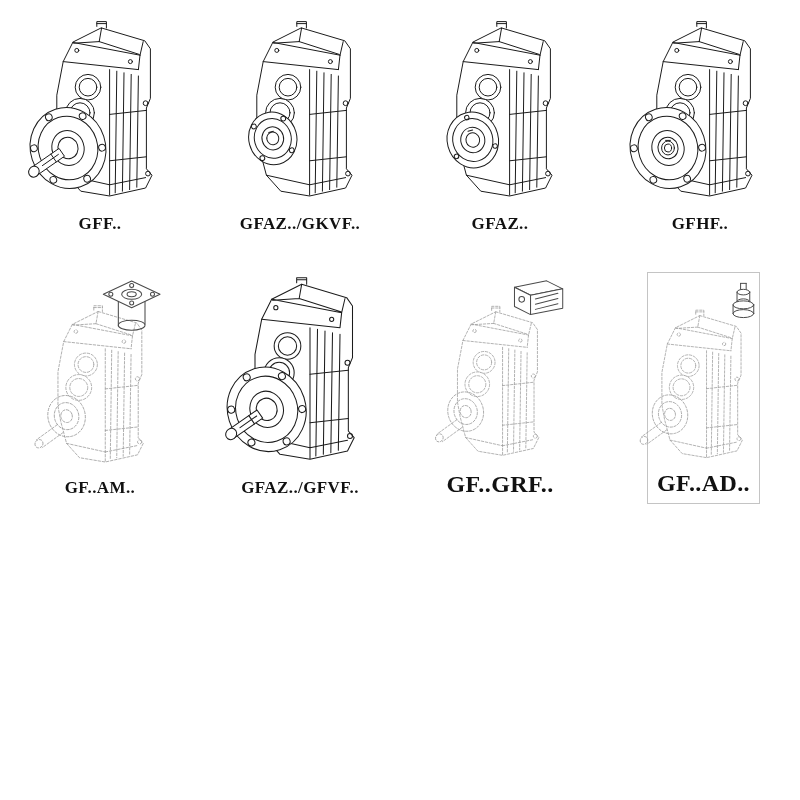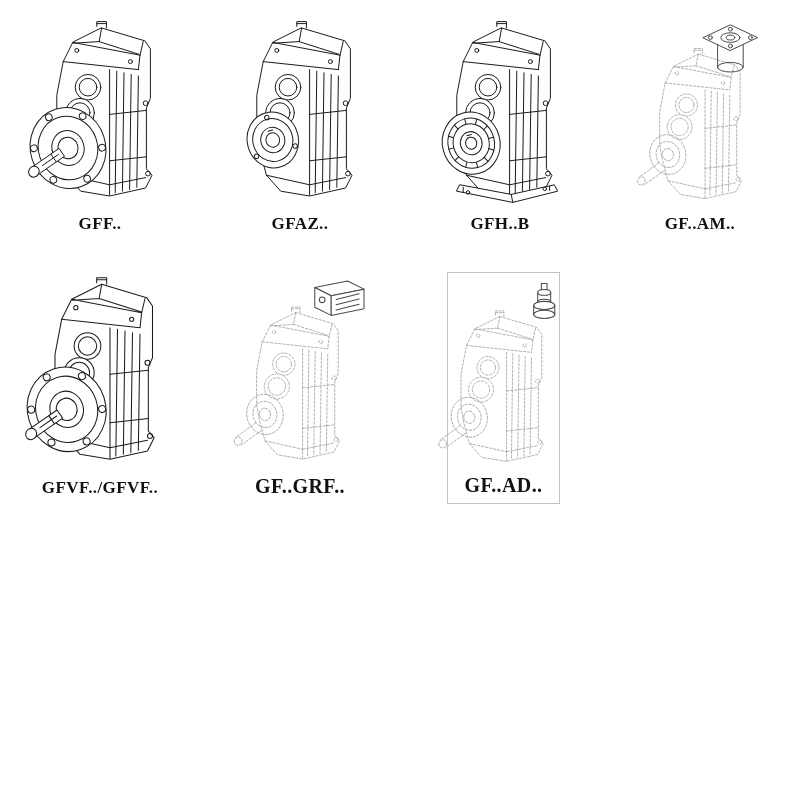--- a/index.html
+++ b/index.html
@@ -21,21 +21,21 @@
     align-items: center; justify-content: flex-end;
     padding: 4px 2px 6px;
   }
   .cell.boxed { border: 1px solid #c4c4c4; margin-left: 47px; }
   .fig { display: block; width: 176px; height: 211px; margin-bottom: 2px; }
   .r3 .fig { width: 188px; height: 226px; }
   .label {
     font-weight: bold; font-size: 17px; letter-spacing: 0.4px;
     color: #111; text-align: center; white-space: nowrap;
   }
-  .label.large { font-size: 20px; }
+  .label.large { font-size: 24px; }
   
   .sol  { stroke:#1c1c1c; stroke-width:1.25; fill:none; stroke-linecap:round; stroke-linejoin:round; }
   .dash { stroke:#9a9a9a; stroke-width:1.1;  fill:none; stroke-dasharray:3.5 2.4; stroke-linecap:round; stroke-linejoin:round; }
   .att  { stroke:#4a4a4a; stroke-width:1.25; fill:none; stroke-linecap:round; stroke-linejoin:round; }
   .attdark { stroke:#2e2e2e; stroke-width:1.3; fill:none; stroke-linecap:round; stroke-linejoin:round; }
   .defs-svg { position:absolute; width:0; height:0; overflow:hidden; }
 </style>
 </head>
 <body>
 
@@ -188,58 +188,65 @@
 
   <figure class="cell">
     <svg class="fig" viewBox="0 0 200 240">
       <use href="#g-housing" class="sol"></use>
       <use href="#g-flange" class="sol"></use>
       <use href="#g-shaft" class="sol"></use>
     </svg>
     <figcaption class="label">GFF..</figcaption>
   </figure>
 
+  <figure class="cell">
+    <svg class="fig" viewBox="0 0 200 240">
+      <use href="#g-housing" class="sol"></use>
+      <use href="#g-smallflange" class="sol"></use>
+    </svg>
+    <figcaption class="label">GFAZ../GKVF..</figcaption>
+  </figure>
 
   <figure class="cell">
     <svg class="fig" viewBox="0 0 200 240">
       <use href="#g-housing" class="sol"></use>
       <use href="#g-boss2" class="sol"></use>
     </svg>
     <figcaption class="label">GFAZ..</figcaption>
   </figure>
 
-
-
-  <figure class="cell">
-    <svg class="fig" viewBox="0 0 200 240">
-      <use href="#g-housing" class="sol"></use>
-      <use href="#g-feet" class="sol"></use>
-      <use href="#g-boss" class="sol"></use>
-    </svg>
-    <figcaption class="label">GFH..B</figcaption>
-  </figure>
+  <figure class="cell">
+    <svg class="fig" viewBox="0 0 200 240">
+      <use href="#g-housing" class="sol"></use>
+      <use href="#g-flange" class="sol"></use>
+      <use href="#g-hollowcenter" class="sol"></use>
+    </svg>
+    <figcaption class="label">GFHF..</figcaption>
+  </figure>
+
+
 
   <figure class="cell">
     <svg class="fig" viewBox="0 0 200 240">
       <g class="dash" transform="translate(10,34) scale(0.86)">
         <use href="#g-ghostbox"></use>
       </g>
       <use href="#g-amflange" class="att"></use>
     </svg>
     <figcaption class="label">GF..AM..</figcaption>
   </figure>
 
 
   <figure class="cell r3">
     <svg class="fig" viewBox="0 0 200 240">
       <use href="#g-housing" class="sol"></use>
       <use href="#g-flange" class="sol"></use>
       <use href="#g-shaft" class="sol"></use>
     </svg>
-    <figcaption class="label">GFVF../GFVF..</figcaption>
+    <figcaption class="label">GFAZ../GFVF..</figcaption>
   </figure>
 
 
   <figure class="cell r3">
     <svg class="fig" viewBox="0 0 200 240">
       <g class="dash" transform="translate(8,36) scale(0.85)">
         <use href="#g-ghostbox"></use>
       </g>
       <use href="#g-grfbox" class="att"></use>
     </svg>

